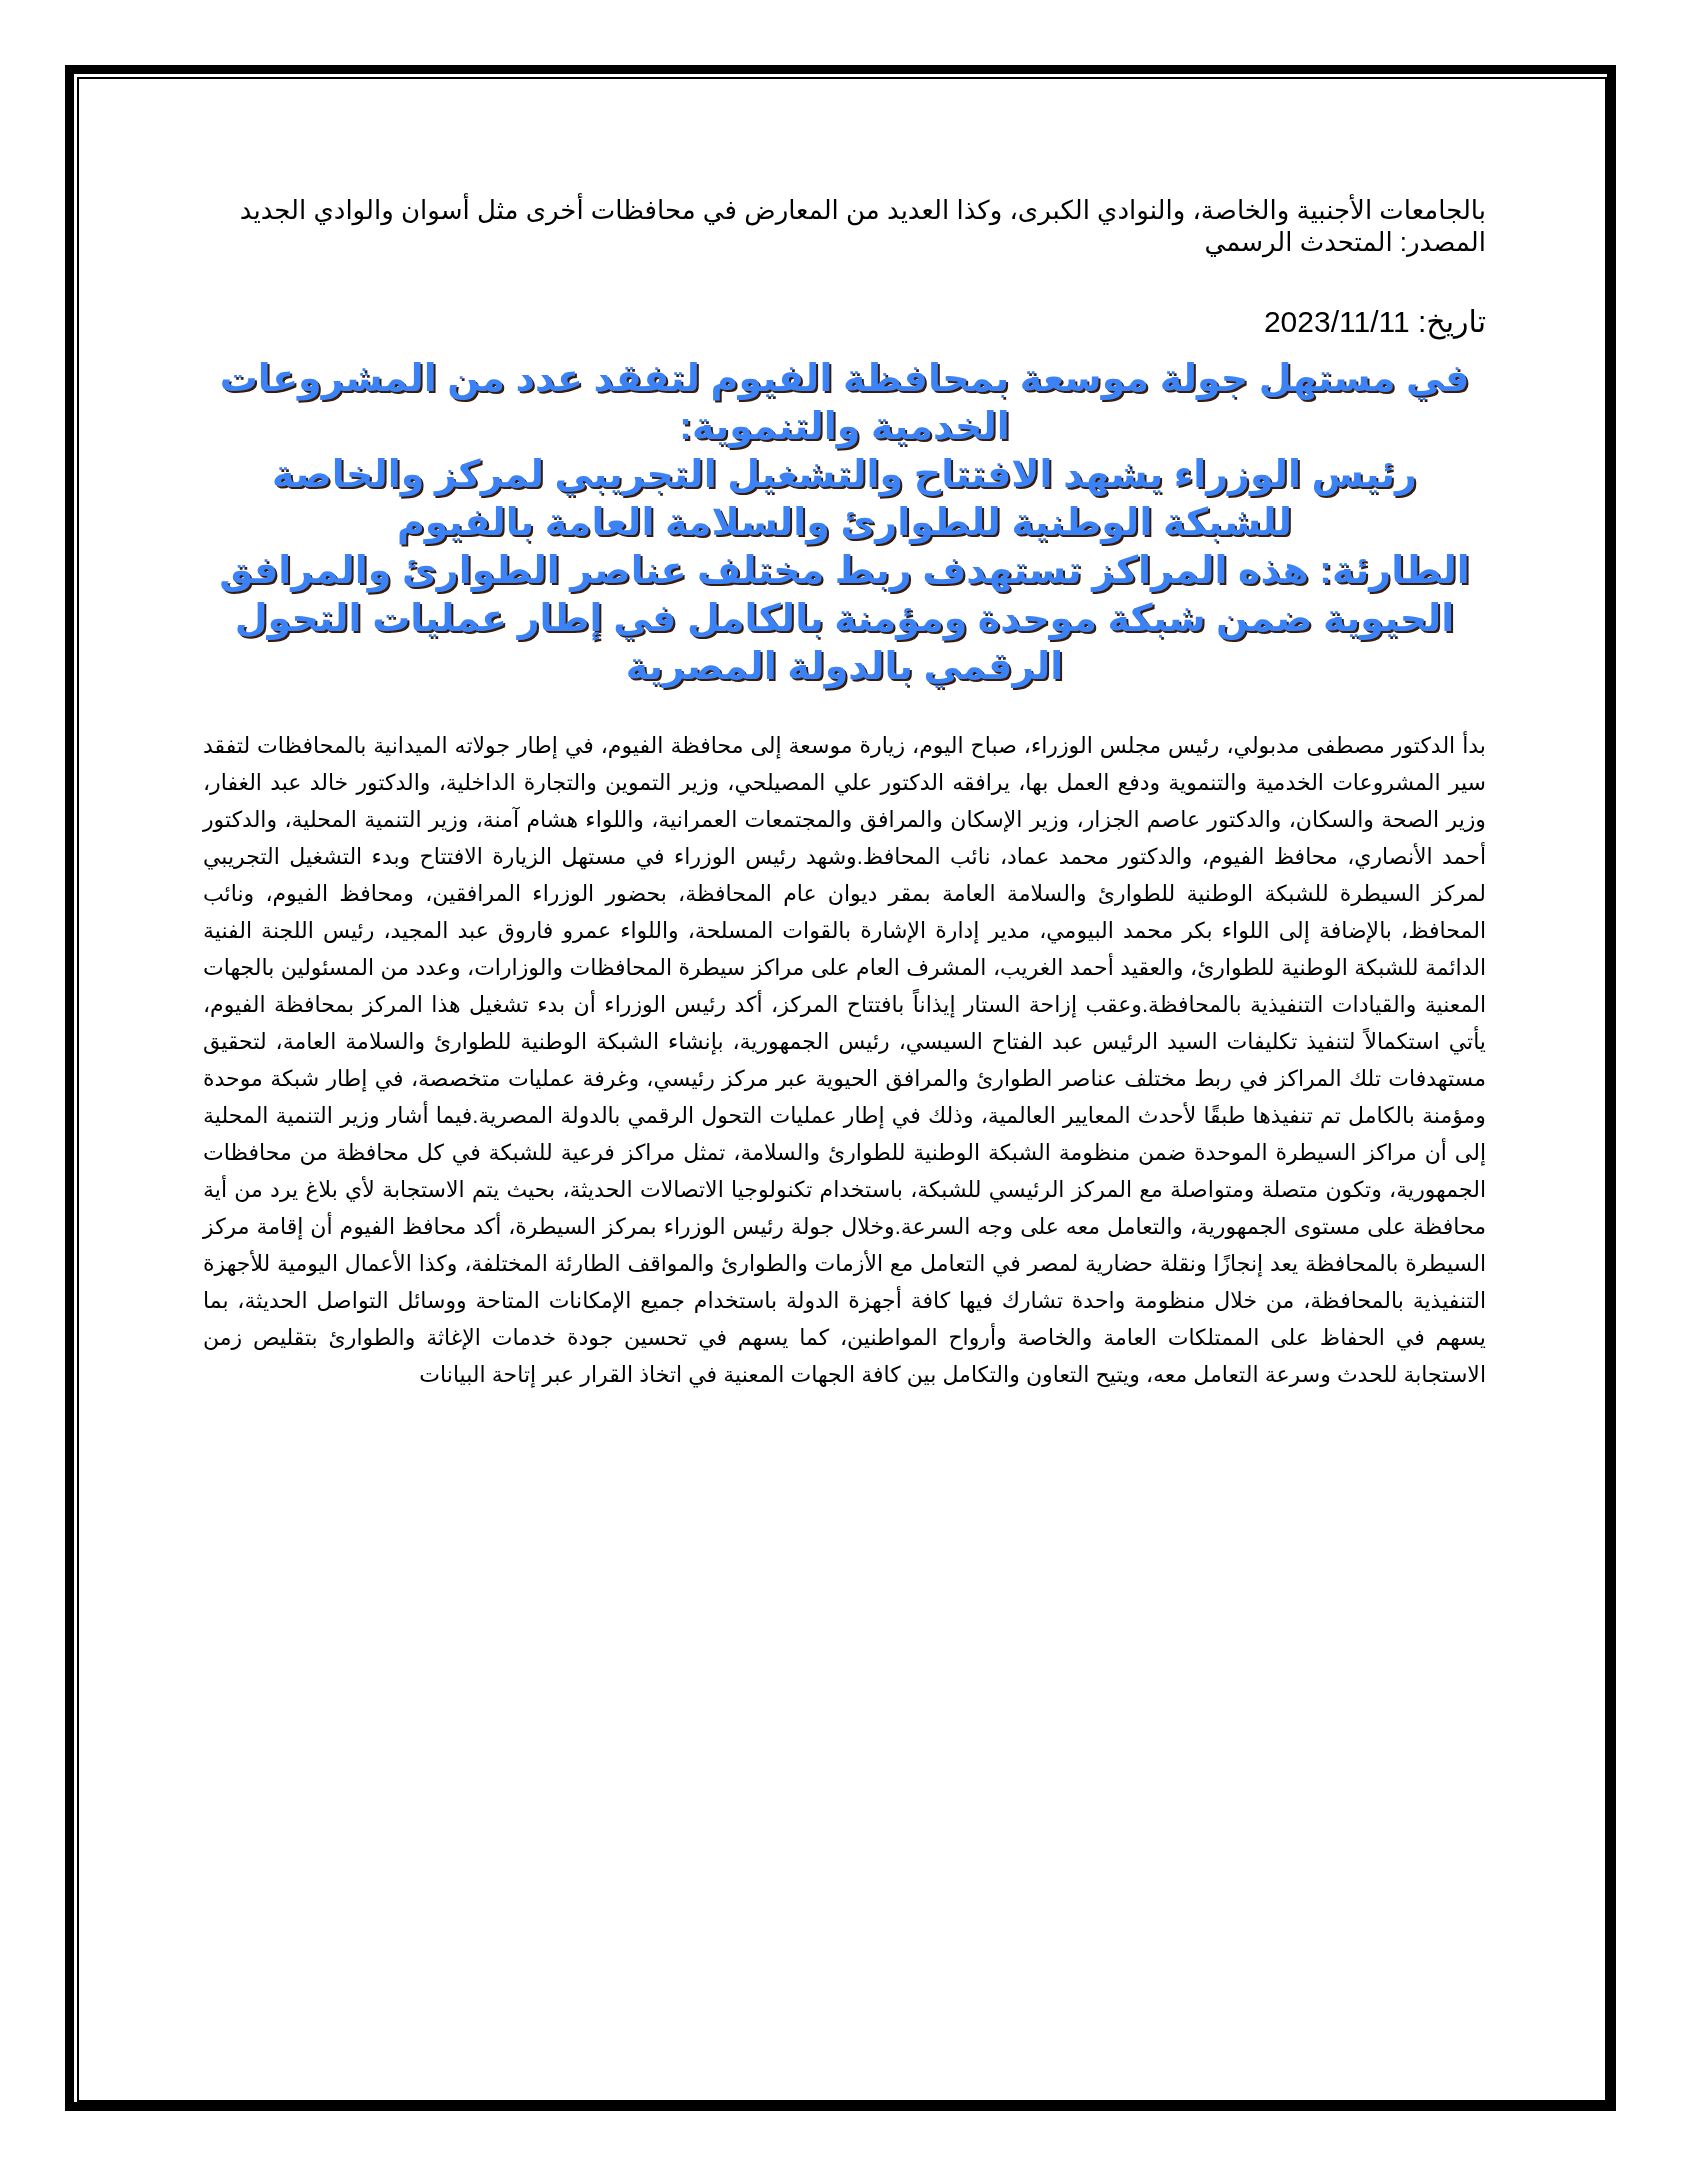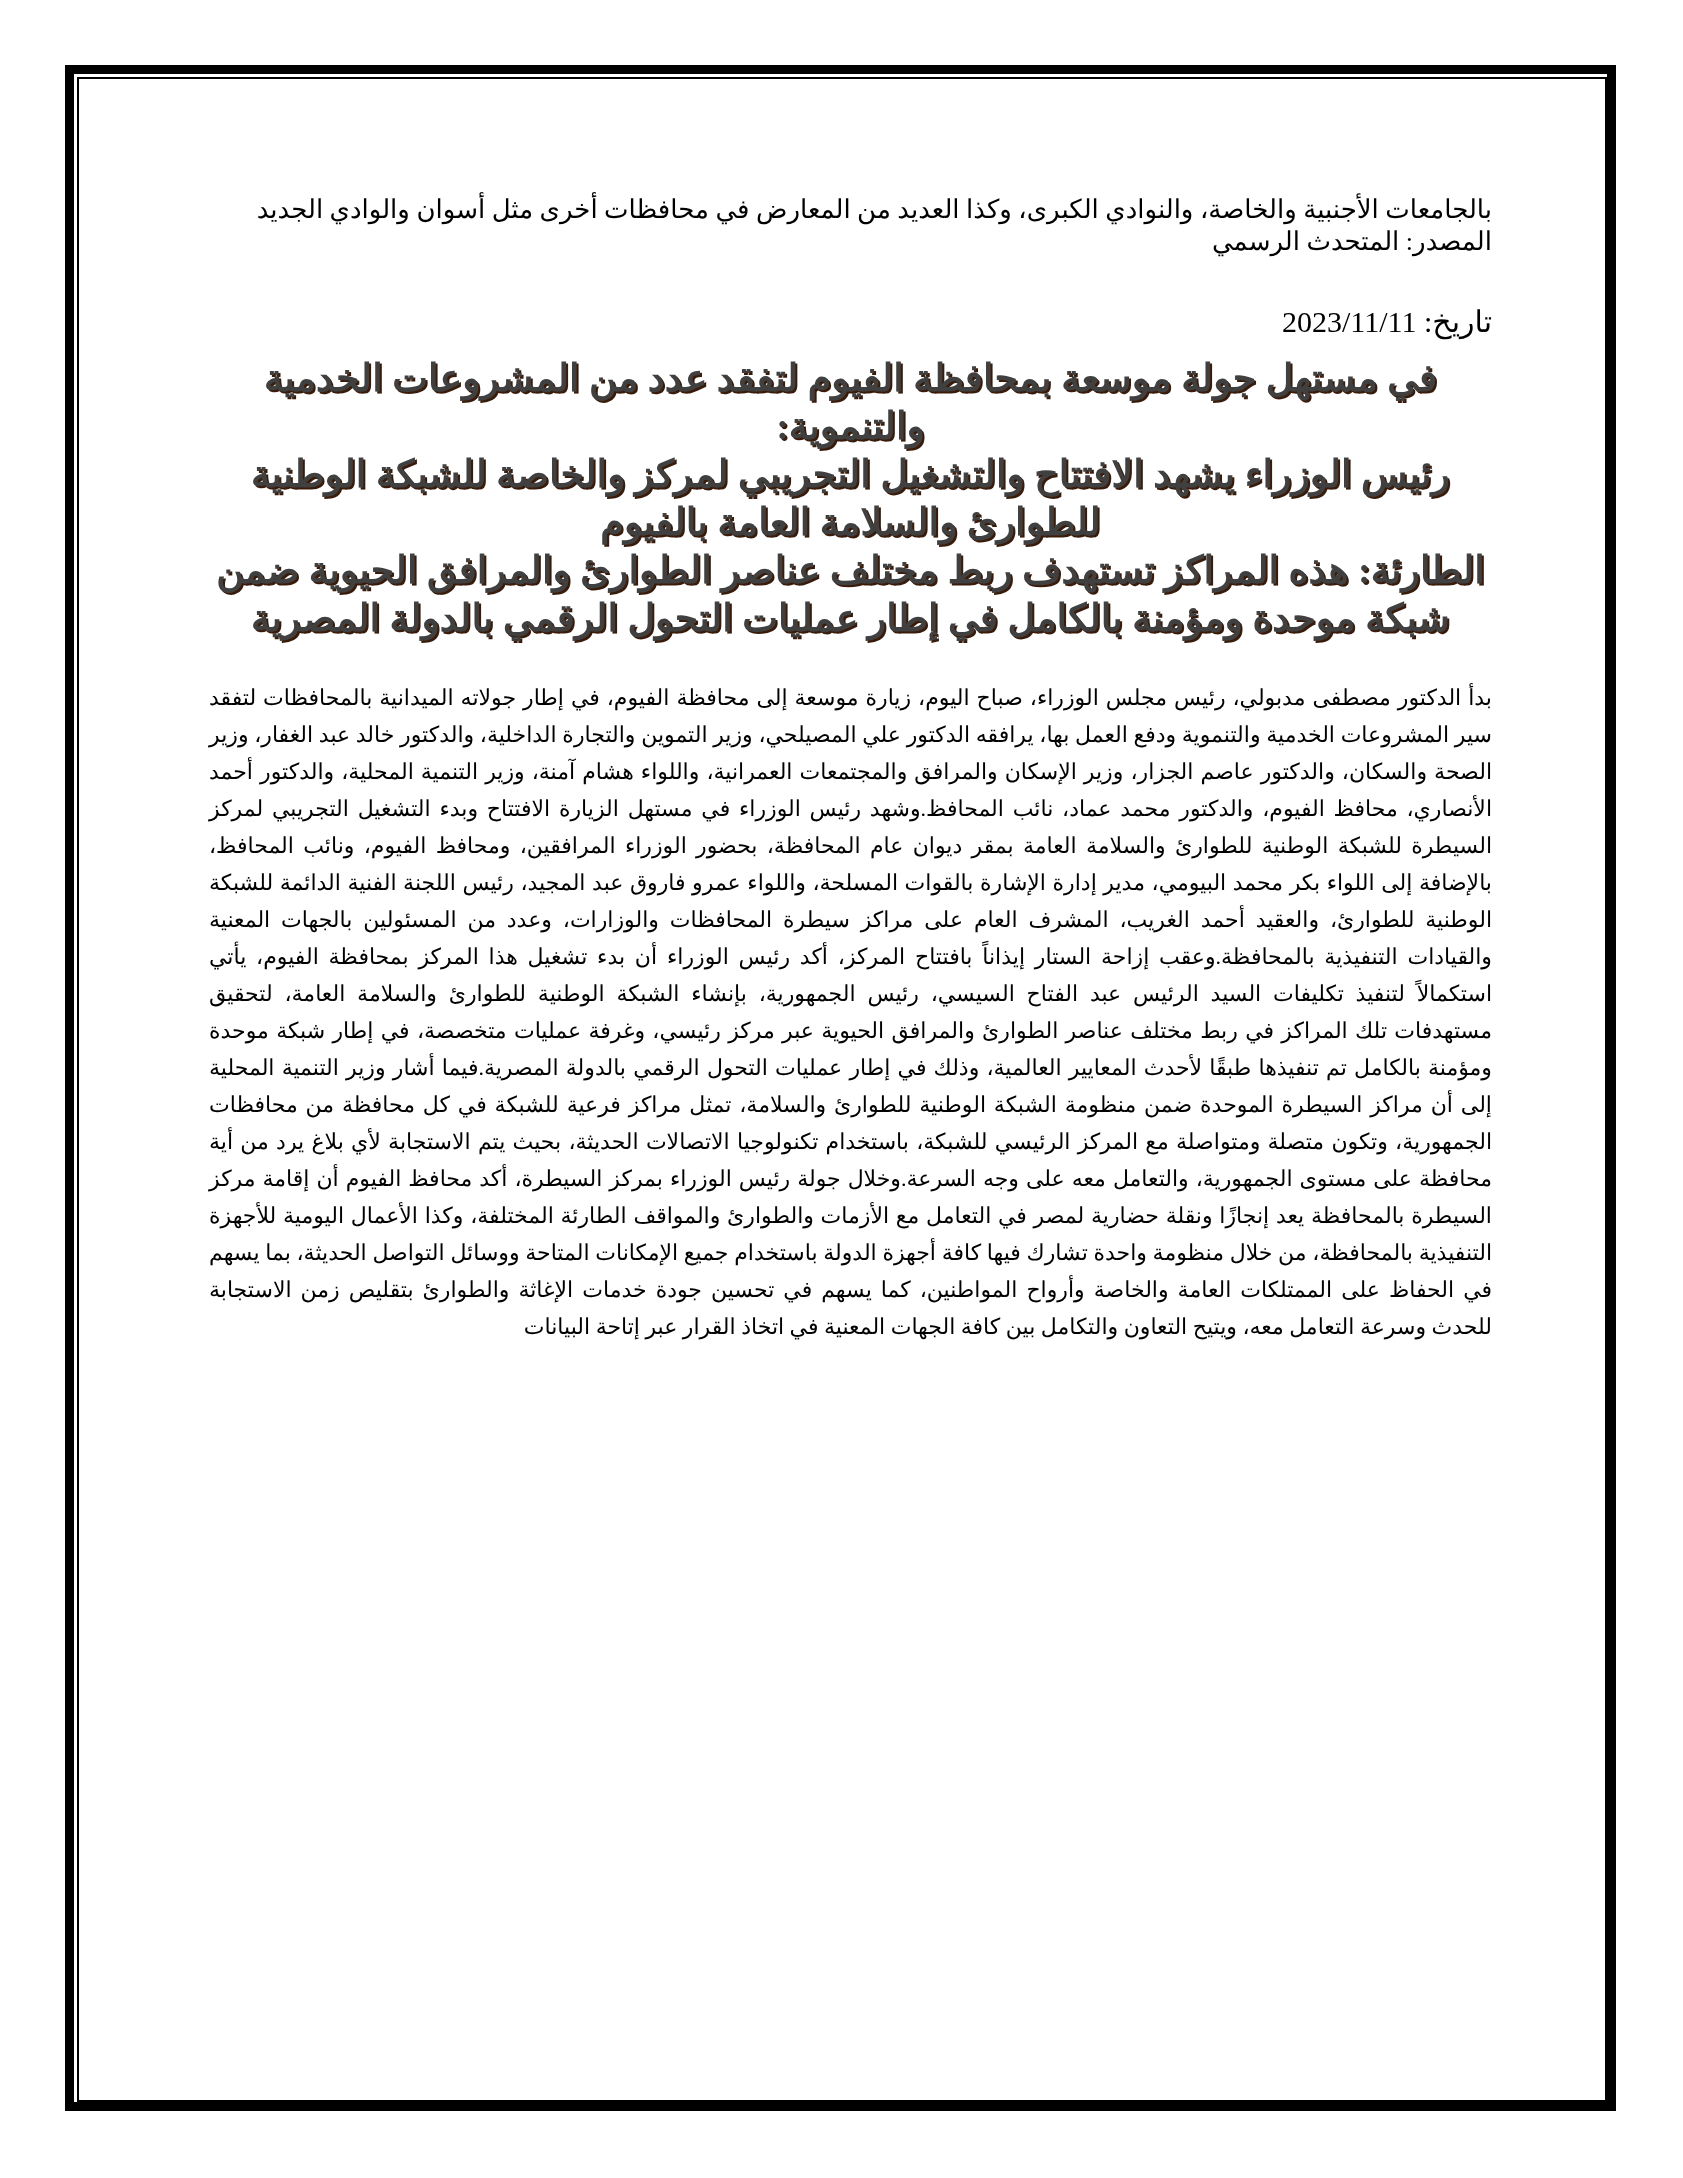--- a/index.html
+++ b/index.html
@@ -28,26 +28,25 @@
     position: absolute;
     left: 77px;
     top: 77px;
     width: 1530px;
     height: 2025px;
     box-sizing: border-box;
     border: 2px solid #000000;
   }
   .content {
     position: absolute;
-    left: 209px;
+    left: 203px;
     top: 194px;
     width: 1283px;
     direction: rtl;
     text-align: right;
-    font-family: Liberation Serif, serif;
   }
   .intro-line {
     font-size: 26px;
     line-height: 32px;
     margin: 0;
   }
   .date-line {
     font-size: 30px;
     line-height: 36px;
     margin: 46px 0 0 0;
@@ -83,21 +82,21 @@
 
 <main class="content">
   <p class="intro-line">بالجامعات الأجنبية والخاصة، والنوادي الكبرى، وكذا العديد من المعارض في محافظات أخرى مثل أسوان والوادي الجديد</p>
   <p class="intro-line">المصدر: المتحدث الرسمي</p>
 
   <p class="date-line">
     <span class="date-label">تاريخ:</span>
     <span class="date-value">2023/11/11</span>
   </p>
 
-  <section class="headline-block" style="color: #404040;">
+  <section class="headline-block" style="color: #3b82f6;">
     <p class="headline-line">في مستهل جولة موسعة بمحافظة الفيوم لتفقد عدد من المشروعات الخدمية والتنموية:</p>
     <p class="headline-line">رئيس الوزراء يشهد الافتتاح والتشغيل التجريبي لمركز والخاصة للشبكة الوطنية للطوارئ والسلامة العامة بالفيوم</p>
     <p class="headline-line">الطارئة: هذه المراكز تستهدف ربط مختلف عناصر الطوارئ والمرافق الحيوية ضمن شبكة موحدة ومؤمنة بالكامل في إطار عمليات التحول الرقمي بالدولة المصرية</p>
   </section>
 
   <p class="body-paragraph">بدأ الدكتور مصطفى مدبولي، رئيس مجلس الوزراء، صباح اليوم، زيارة موسعة إلى محافظة الفيوم، في إطار جولاته الميدانية بالمحافظات لتفقد سير المشروعات الخدمية والتنموية ودفع العمل بها، يرافقه الدكتور علي المصيلحي، وزير التموين والتجارة الداخلية، والدكتور خالد عبد الغفار، وزير الصحة والسكان، والدكتور عاصم الجزار، وزير الإسكان والمرافق والمجتمعات العمرانية، واللواء هشام آمنة، وزير التنمية المحلية، والدكتور أحمد الأنصاري، محافظ الفيوم، والدكتور محمد عماد، نائب المحافظ.وشهد رئيس الوزراء في مستهل الزيارة الافتتاح وبدء التشغيل التجريبي لمركز السيطرة للشبكة الوطنية للطوارئ والسلامة العامة بمقر ديوان عام المحافظة، بحضور الوزراء المرافقين، ومحافظ الفيوم، ونائب المحافظ، بالإضافة إلى اللواء بكر محمد البيومي، مدير إدارة الإشارة بالقوات المسلحة، واللواء عمرو فاروق عبد المجيد، رئيس اللجنة الفنية الدائمة للشبكة الوطنية للطوارئ، والعقيد أحمد الغريب، المشرف العام على مراكز سيطرة المحافظات والوزارات، وعدد من المسئولين بالجهات المعنية والقيادات التنفيذية بالمحافظة.وعقب إزاحة الستار إيذاناً بافتتاح المركز، أكد رئيس الوزراء أن بدء تشغيل هذا المركز بمحافظة الفيوم، يأتي استكمالاً لتنفيذ تكليفات السيد الرئيس عبد الفتاح السيسي، رئيس الجمهورية، بإنشاء الشبكة الوطنية للطوارئ والسلامة العامة، لتحقيق مستهدفات تلك المراكز في ربط مختلف عناصر الطوارئ والمرافق الحيوية عبر مركز رئيسي، وغرفة عمليات متخصصة، في إطار شبكة موحدة ومؤمنة بالكامل تم تنفيذها طبقًا لأحدث المعايير العالمية، وذلك في إطار عمليات التحول الرقمي بالدولة المصرية.فيما أشار وزير التنمية المحلية إلى أن مراكز السيطرة الموحدة ضمن منظومة الشبكة الوطنية للطوارئ والسلامة، تمثل مراكز فرعية للشبكة في كل محافظة من محافظات الجمهورية، وتكون متصلة ومتواصلة مع المركز الرئيسي للشبكة، باستخدام تكنولوجيا الاتصالات الحديثة، بحيث يتم الاستجابة لأي بلاغ يرد من أية محافظة على مستوى الجمهورية، والتعامل معه على وجه السرعة.وخلال جولة رئيس الوزراء بمركز السيطرة، أكد محافظ الفيوم أن إقامة مركز السيطرة بالمحافظة يعد إنجازًا ونقلة حضارية لمصر في التعامل مع الأزمات والطوارئ والمواقف الطارئة المختلفة، وكذا الأعمال اليومية للأجهزة التنفيذية بالمحافظة، من خلال منظومة واحدة تشارك فيها كافة أجهزة الدولة باستخدام جميع الإمكانات المتاحة ووسائل التواصل الحديثة، بما يسهم في الحفاظ على الممتلكات العامة والخاصة وأرواح المواطنين، كما يسهم في تحسين جودة خدمات الإغاثة والطوارئ بتقليص زمن الاستجابة للحدث وسرعة التعامل معه، ويتيح التعاون والتكامل بين كافة الجهات المعنية في اتخاذ القرار عبر إتاحة البيانات</p>
 </main>
 
 
 </body></html>

